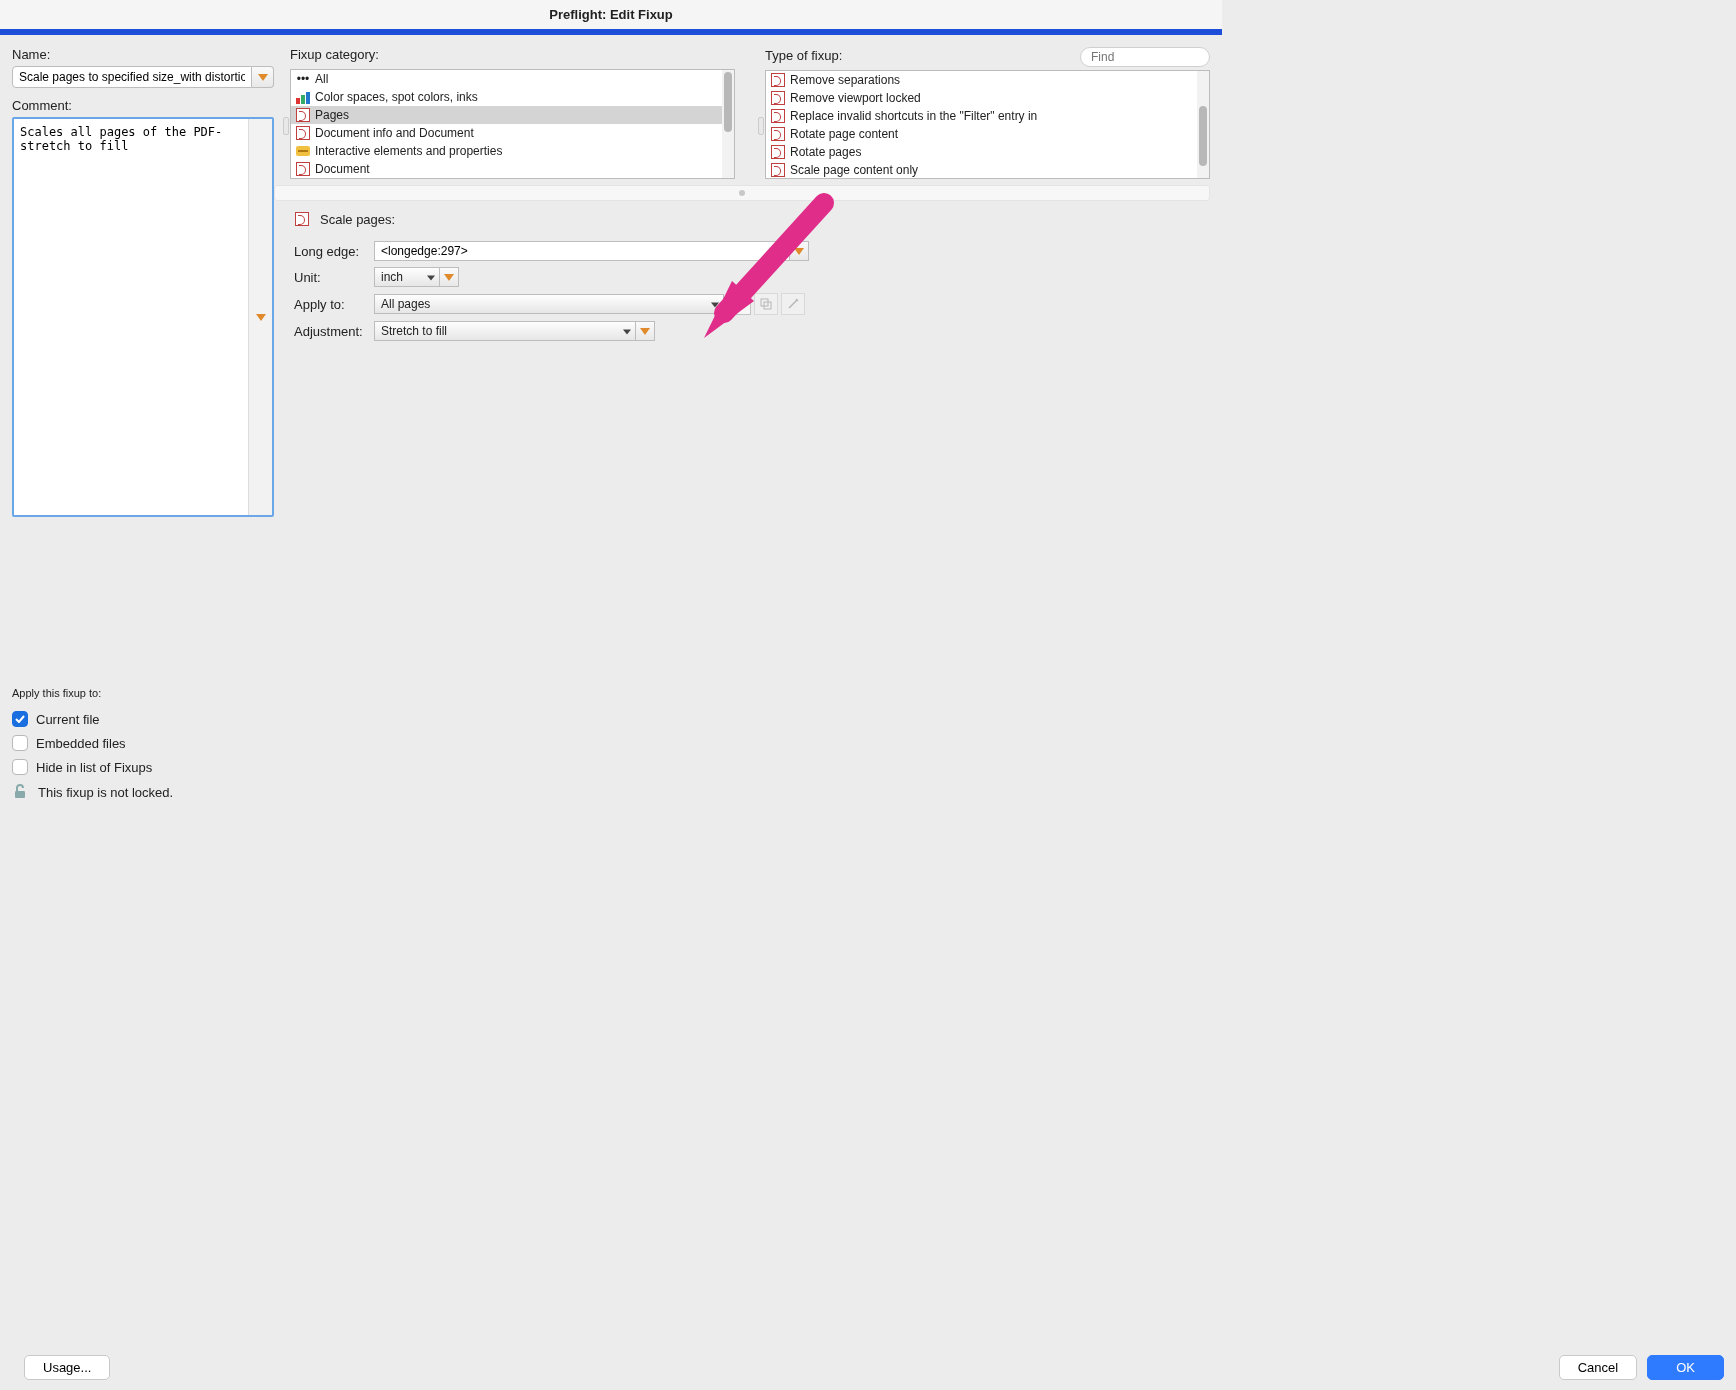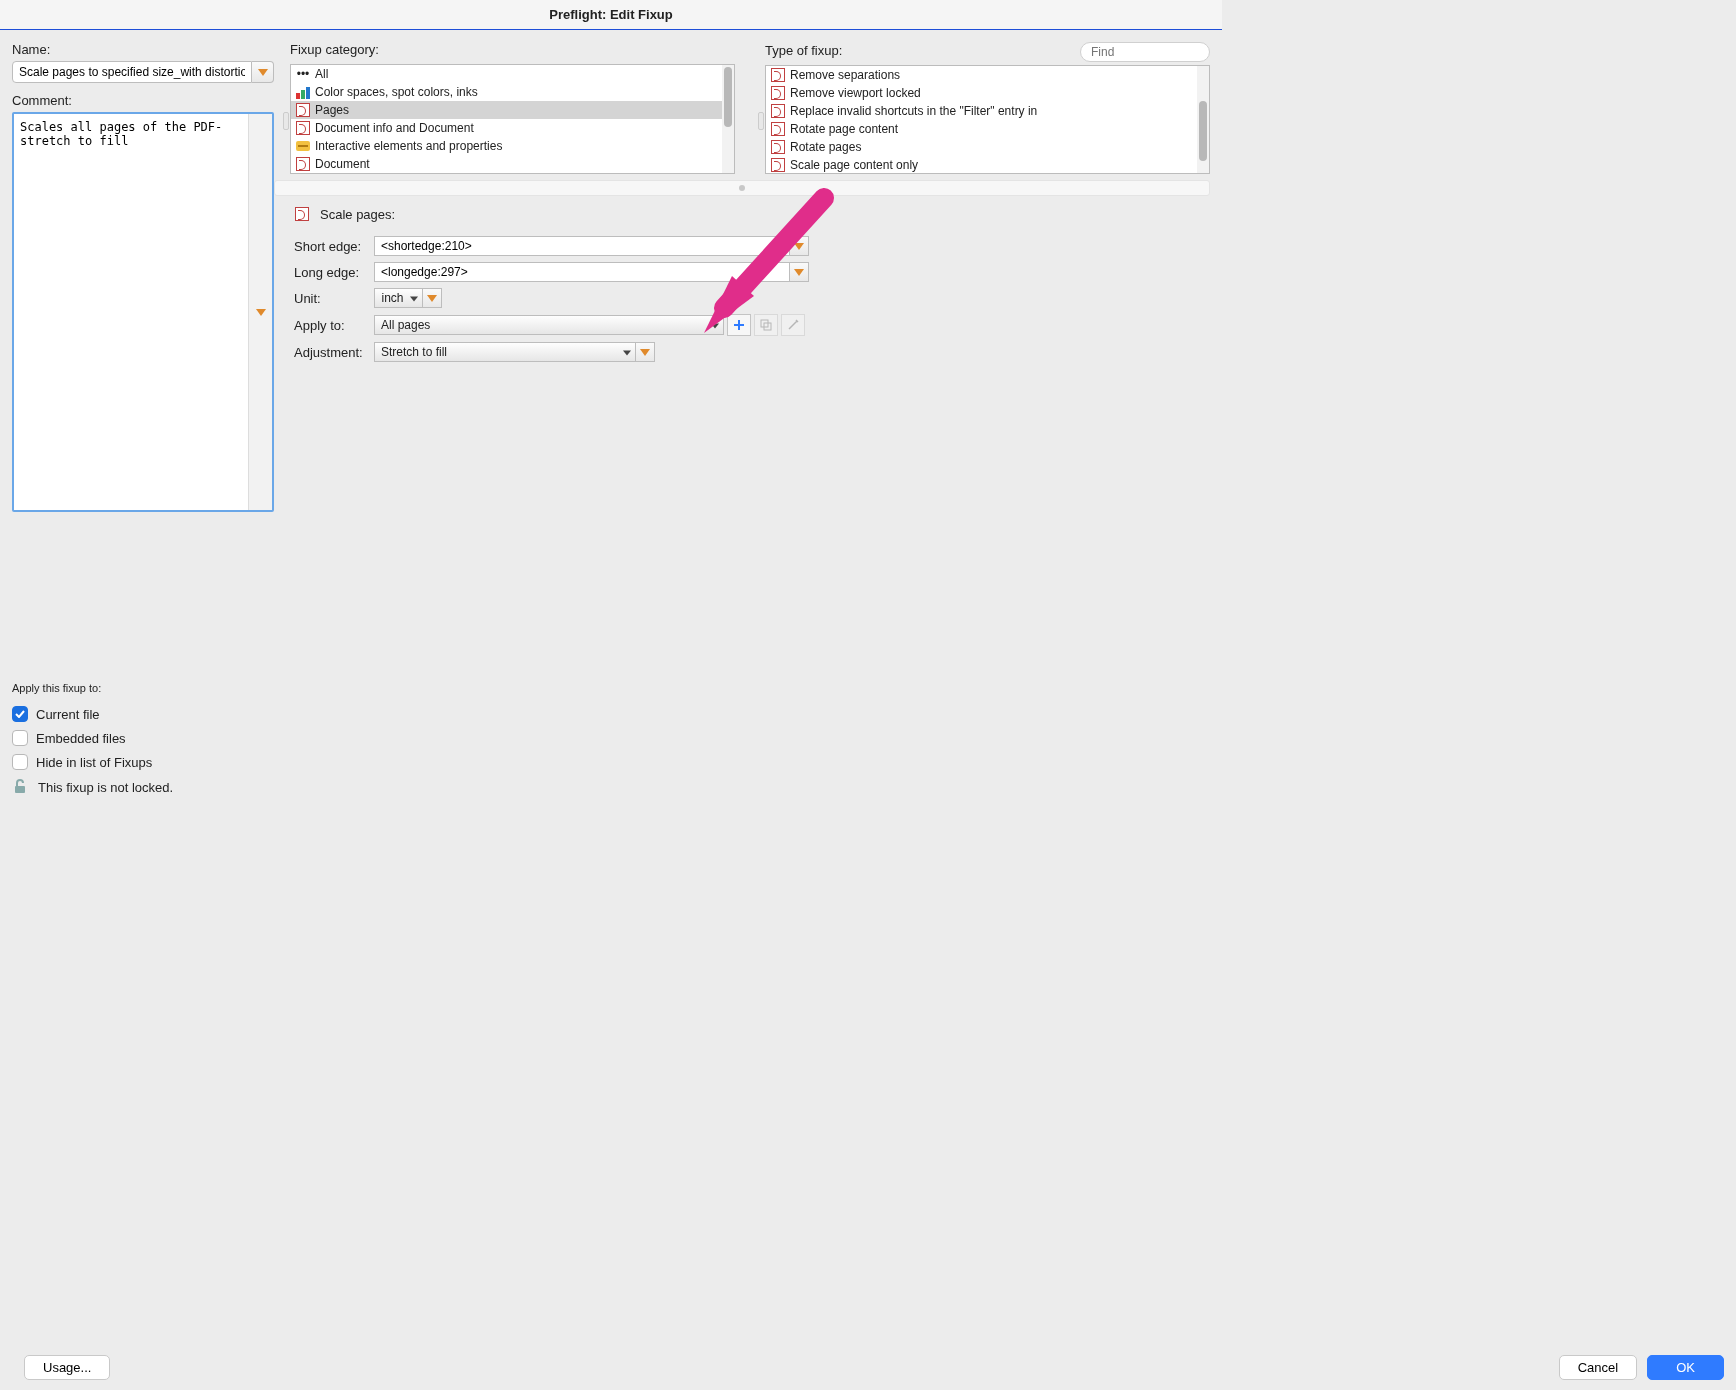--- a/index.html
+++ b/index.html
@@ -11,21 +11,21 @@
   height: 980px;
   overflow: hidden;
   color: #222;
 }
 .window-title {
   background: #f5f5f5;
   text-align: center;
   font-weight: 600;
   font-size: 13px;
   padding: 7px 0;
-  border-bottom: 1px solid #1d4ed8;
+  border-bottom: 6px solid #1d4ed8;
 }
 .content {
   display: flex;
   height: 640px;
   padding: 12px;
 }
 .left-col {
   width: 262px;
   display: flex;
   flex-direction: column;
@@ -218,21 +218,21 @@
 }
 .select::after {
   content:"";
   position:absolute;
   right:4px; top:50%;
   transform:translateY(-30%);
   border-left:4px solid transparent;
   border-right:4px solid transparent;
   border-top:5px solid #444;
 }
-.select.w55 { width:49px;text-align:center; }
+.select.w55 { width:66px; }
 .select.w260 { width:262px; }
 .select.w350 { width:350px; }
 .icon-btn {
   width: 24px; height: 22px;
   border: 1px solid #c4c4c4;
   background: #f7f7f7;
   display: inline-flex;
   align-items: center;
   justify-content: center;
   margin-left: 3px;
@@ -463,29 +463,20 @@
       </div>
 
     <div class="form-area">
       <div class="section-title">
         <span class="li-icon">
             <span class="pdf-icon"></span>
           </span>
         <span>Scale pages:</span>
       </div>
 
-      <div class="form-row">
-        <span class="form-label">Short edge:</span>
-        <input class="text-input wide" value="&lt;shortedge:210&gt;" style="">
-        <span class="tri">
-            <svg width="10" height="7">
-              <polygon points="0,0 10,0 5,7" fill="#e08a2c"></polygon>
-            </svg>
-          </span>
-      </div>
       <div class="form-row">
         <span class="form-label">Long edge:</span>
         <input class="text-input wide" value="&lt;longedge:297&gt;" style="">
         <span class="tri">
             <svg width="10" height="7">
               <polygon points="0,0 10,0 5,7" fill="#e08a2c"></polygon>
             </svg>
           </span>
       </div>
       <div class="form-row">

